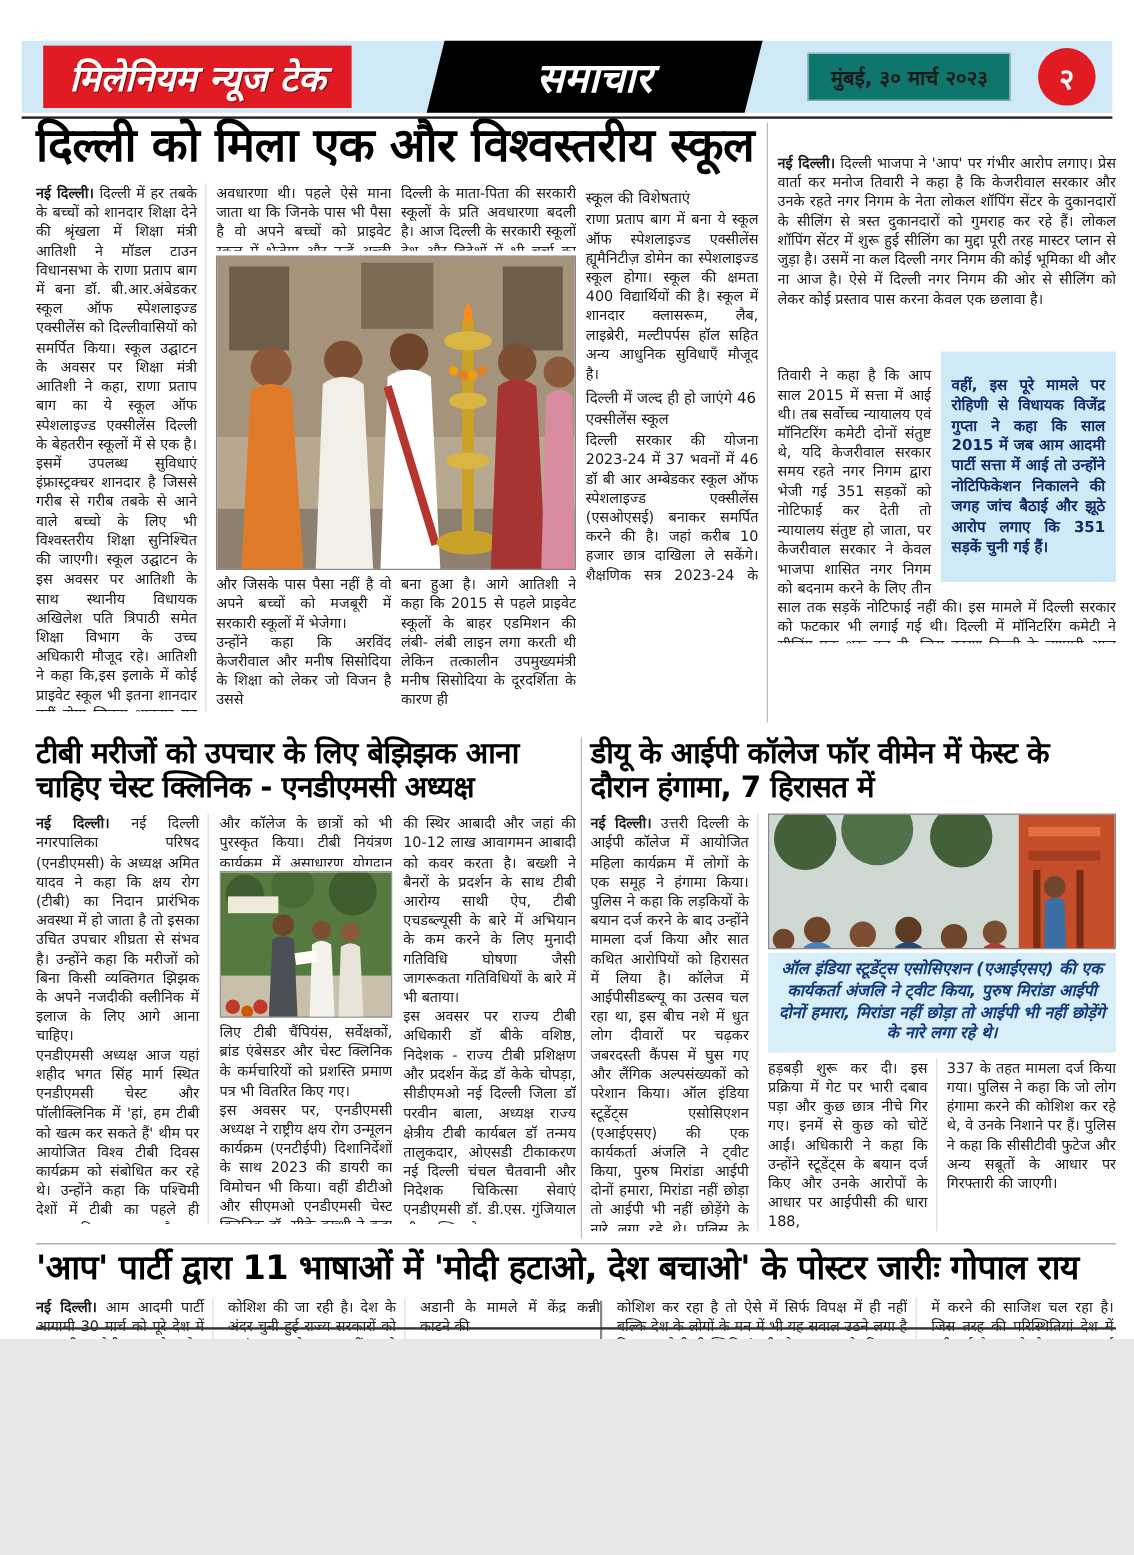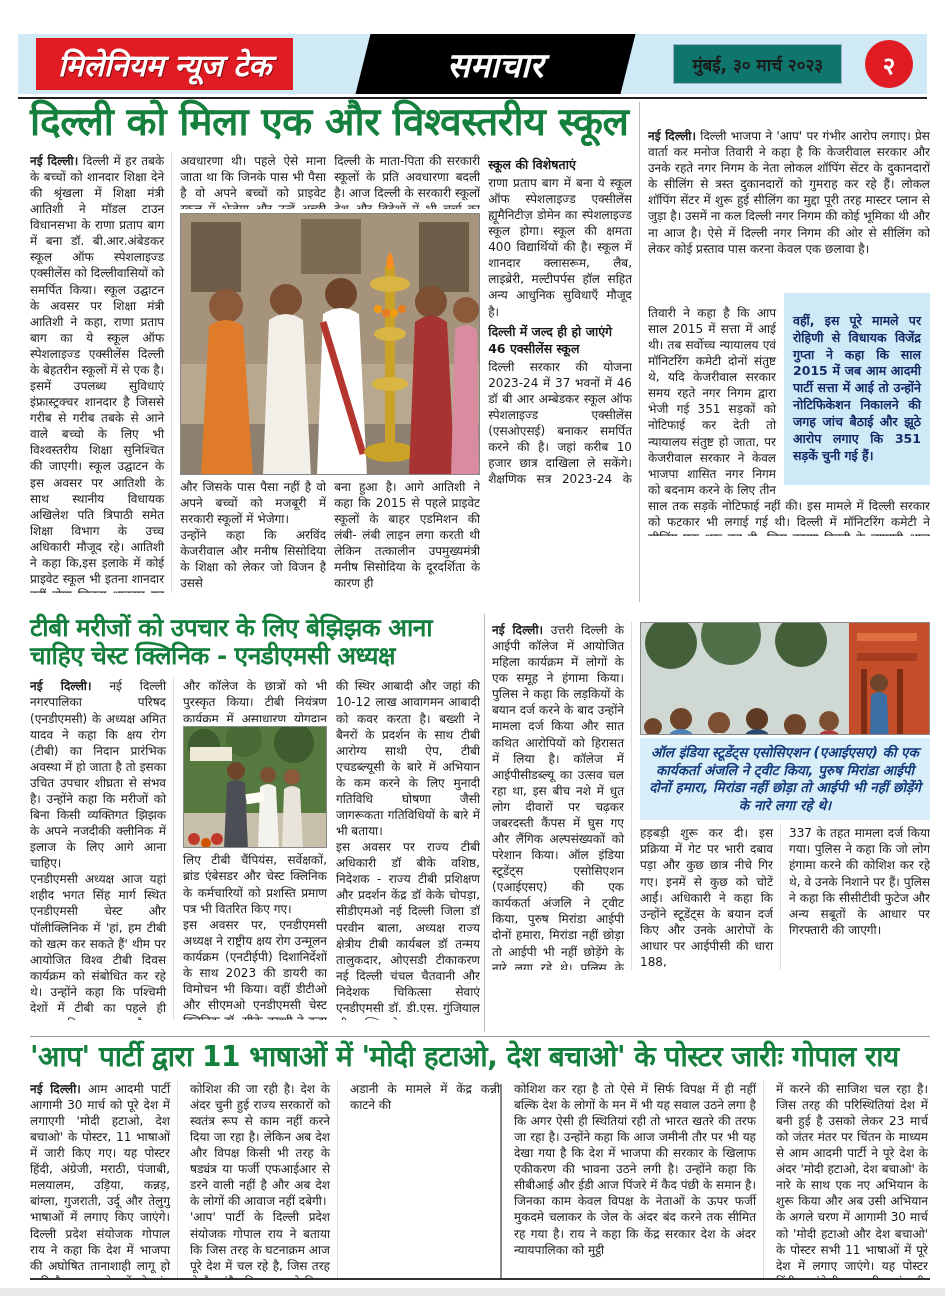--- a/index.html
+++ b/index.html
@@ -1,18 +1,18 @@
 <!DOCTYPE html>
 <html lang="hi"><head>
 <meta charset="utf-8">
 <style>
   * { margin:0; padding:0; box-sizing:border-box; }
   html,body { background:#e8e8e8; }
   .page {
-    position:relative; width:945px; height:1288px; margin:0 auto;
+    position:relative; width:945px; height:1116px; margin:0 auto;
     background:#ffffff; font-family:"DejaVu Sans", sans-serif; color:#1b1b1b;
     overflow:hidden;
   }
   
   .masthead {
     position:absolute; left:18px; right:18px; top:34px; height:60px;
     background:#cfe9f6; display:flex; align-items:center;
   }
   .brand-box {
     margin-left:18px; background:#e01b24; color:#fff; height:52px;
@@ -30,24 +30,24 @@
     display:flex; align-items:center; padding:0 18px; font-size:17px; font-weight:bold; white-space:nowrap;
   }
   .page-circle {
     margin-left:auto; margin-right:14px; width:48px; height:48px; border-radius:50%;
     background:#e01b24; color:#fff; display:flex; align-items:center; justify-content:center;
     font-size:24px; font-weight:bold;
   }
   .mast-rule { position:absolute; left:18px; right:18px; top:97px; border-top:2.5px solid #222; }
 
   
-  .headline { font-weight:bold; color:#15803d; letter-spacing:-0.5px; }
+  .headline { font-weight:bold; color:#000000; letter-spacing:-0.5px; }
   .body-txt { font-size:12px; line-height:1.34; text-align:justify; white-space:pre-line; overflow:hidden; }
   .dateline { font-weight:bold;margin-top:28px; }
-  .subhead { font-weight:bold; margin:3px 0 2px 0; }
+  .subhead { font-weight:normal; margin:3px 0 2px 0; }
   .colrule { border-right:1px solid #ddd; padding-right:7px; }
 
   
   .art1 { position:absolute; left:30px; top:102px; width:602px; height:502px; }
   .art1 .headline { font-size:39px; line-height:1.05; }
   .art1-body { display:flex; gap:8px; margin-top:10px; height:440px; }
   .art1-c1 { width:146px; height:100%; }
   .art1-mid { width:300px; display:flex; flex-direction:column; }
   .art1-minirow { display:flex; gap:8px; }
   .art1-minicol { width:146px; overflow:hidden; }
@@ -216,20 +216,21 @@
         </div>
         <div class="body-txt" style="flex:1">लिए टीबी चैंपियंस, सर्वेक्षकों, ब्रांड एंबेसडर और चेस्ट क्लिनिक के कर्मचारियों को प्रशस्ति प्रमाण पत्र भी वितरित किए गए।
 इस अवसर पर, एनडीएमसी अध्यक्ष ने राष्ट्रीय क्षय रोग उन्मूलन कार्यक्रम (एनटीईपी) दिशानिर्देशों के साथ 2023 की डायरी का विमोचन भी किया। वहीं डीटीओ और सीएमओ एनडीएमसी चेस्ट क्लिनिक डॉ. सीके बख्शी ने कहा कि एनडीएमसी चेस्ट क्लिनिक पूरे एनडीएमसी क्षेत्र के साथ-साथ नई दिल्ली राजस्व जिले में राष्ट्रीय टीबी नियंत्रण कार्यक्रम का पर्यवेक्षण और कार्यान्वयन करता है जो 11.4 लाख</div>
       </div>
       <div class="art3-col body-txt">की स्थिर आबादी और जहां की 10-12 लाख आवागमन आबादी को कवर करता है। बख्शी ने बैनरों के प्रदर्शन के साथ टीबी आरोग्य साथी ऐप, टीबी एचडब्ल्यूसी के बारे में अभियान के कम करने के लिए मुनादी गतिविधि घोषणा जैसी जागरूकता गतिविधियों के बारे में भी बताया।
 इस अवसर पर राज्य टीबी अधिकारी डॉ बीके वशिष्ठ, निदेशक - राज्य टीबी प्रशिक्षण और प्रदर्शन केंद्र डॉ केके चोपड़ा, सीडीएमओ नई दिल्ली जिला डॉ परवीन बाला, अध्यक्ष राज्य क्षेत्रीय टीबी कार्यबल डॉ तन्मय तालुकदार, ओएसडी टीकाकरण नई दिल्ली चंचल चैतवानी और निदेशक चिकित्सा सेवाएं एनडीएमसी डॉ. डी.एस. गुंजियाल भी उपस्थित थे।</div>
     </div>
   </div>
 
   <div class="art4">
+    <div class="headline">डीयू के आईपी कॉलेज फॉर वीमेन में फेस्ट के दौरान हंगामा, 7 हिरासत में</div>
     <div class="art4-body">
       <div class="art4-c1 body-txt colrule"><span class="dateline">नई दिल्ली।</span> <span>उत्तरी दिल्ली के आईपी कॉलेज में आयोजित महिला कार्यक्रम में लोगों के एक समूह ने हंगामा किया। पुलिस ने कहा कि लड़कियों के बयान दर्ज करने के बाद उन्होंने मामला दर्ज किया और सात कथित आरोपियों को हिरासत में लिया है। कॉलेज में आईपीसीडब्ल्यू का उत्सव चल रहा था, इस बीच नशे में धुत लोग दीवारों पर चढ़कर जबरदस्ती कैंपस में घुस गए और लैंगिक अल्पसंख्यकों को परेशान किया। ऑल इंडिया स्टूडेंट्स एसोसिएशन (एआईएसए) की एक कार्यकर्ता अंजलि ने ट्वीट किया, पुरुष मिरांडा आईपी दोनों हमारा, मिरांडा नहीं छोड़ा तो आईपी भी नहीं छोड़ेंगे के नारे लगा रहे थे। पुलिस के अनुसार, कॉलेज परिसर में आयोजित फेस्टिवल का समय 10 बजे से रात 8 बजे तक था। गेट के पास एंट्री की अधिक भीड़ थी। दोपहर करीब 3 बजे अचानक कुछ छात्रों ने कॉलेज में प्रवेश करने की</span></div>
       <div class="art4-right">
         <div class="photo-frame" style="height:172px">
           <svg width="288" height="172" viewBox="0 0 288 172">
             <rect width="288" height="172" fill="#cfd8d2"></rect>
             <circle cx="30" cy="20" r="26" fill="#43603a"></circle>
               <circle cx="90" cy="12" r="30" fill="#50704a"></circle>
               <circle cx="160" cy="18" r="26" fill="#43603a"></circle>
             <rect x="208" y="0" width="80" height="172" fill="#c44d2a"></rect>

